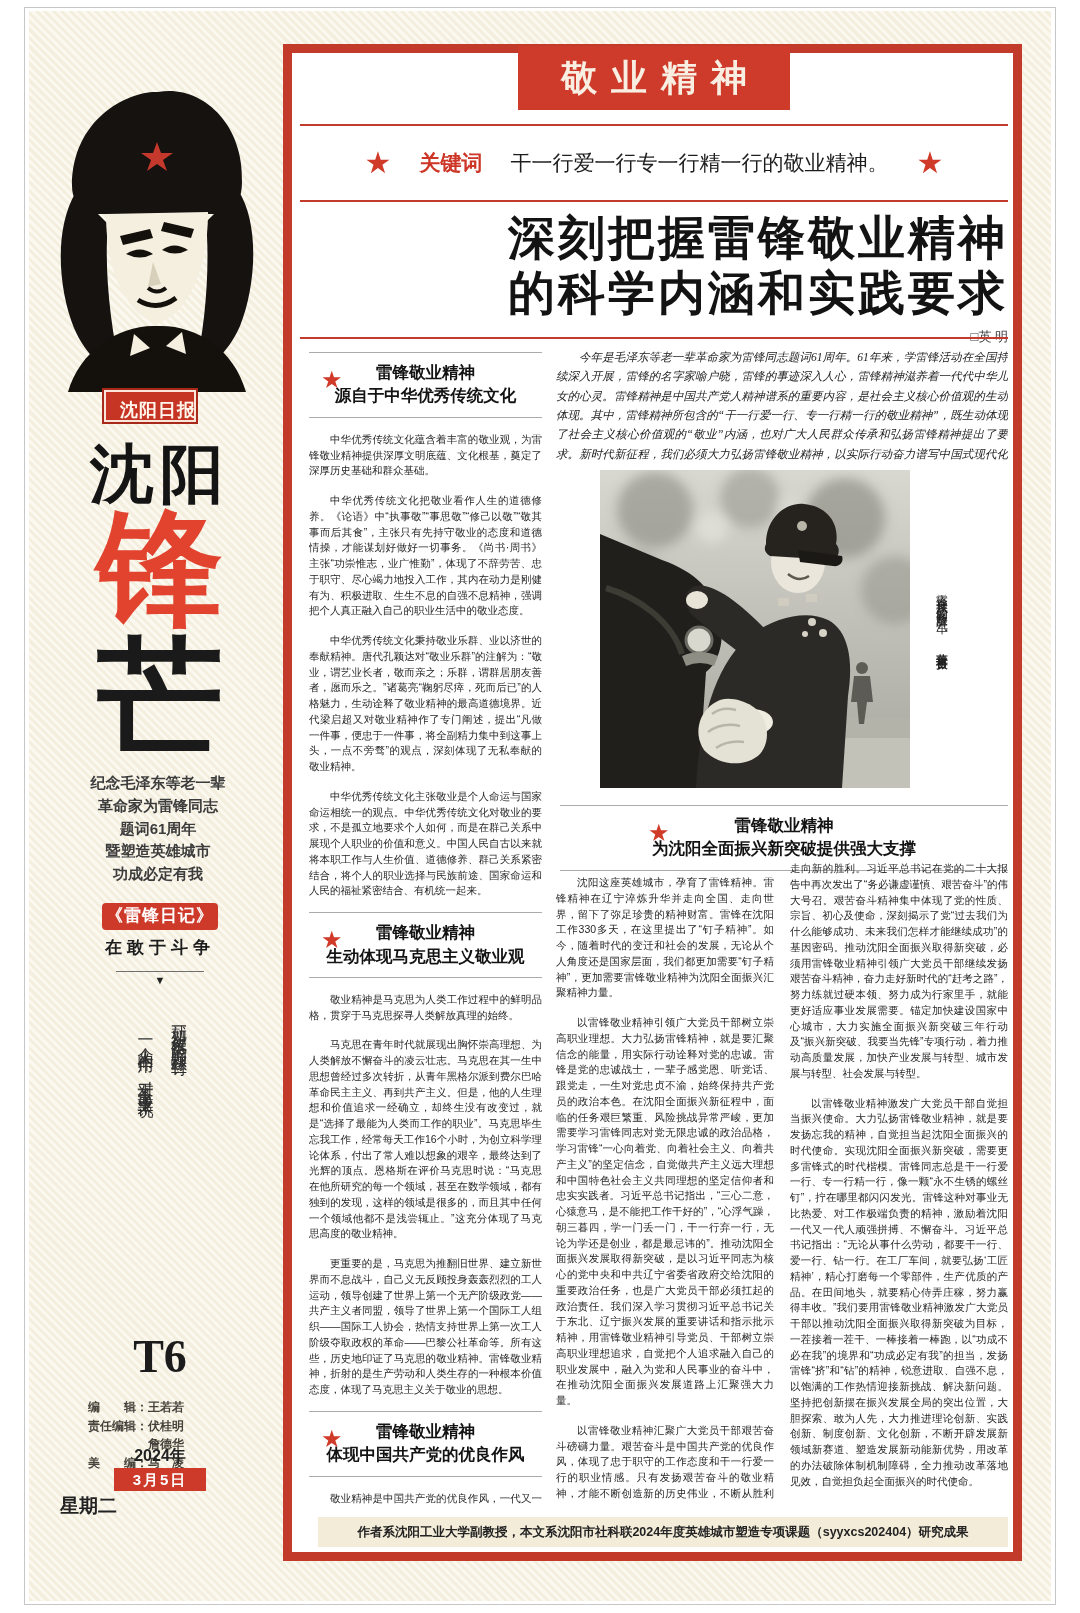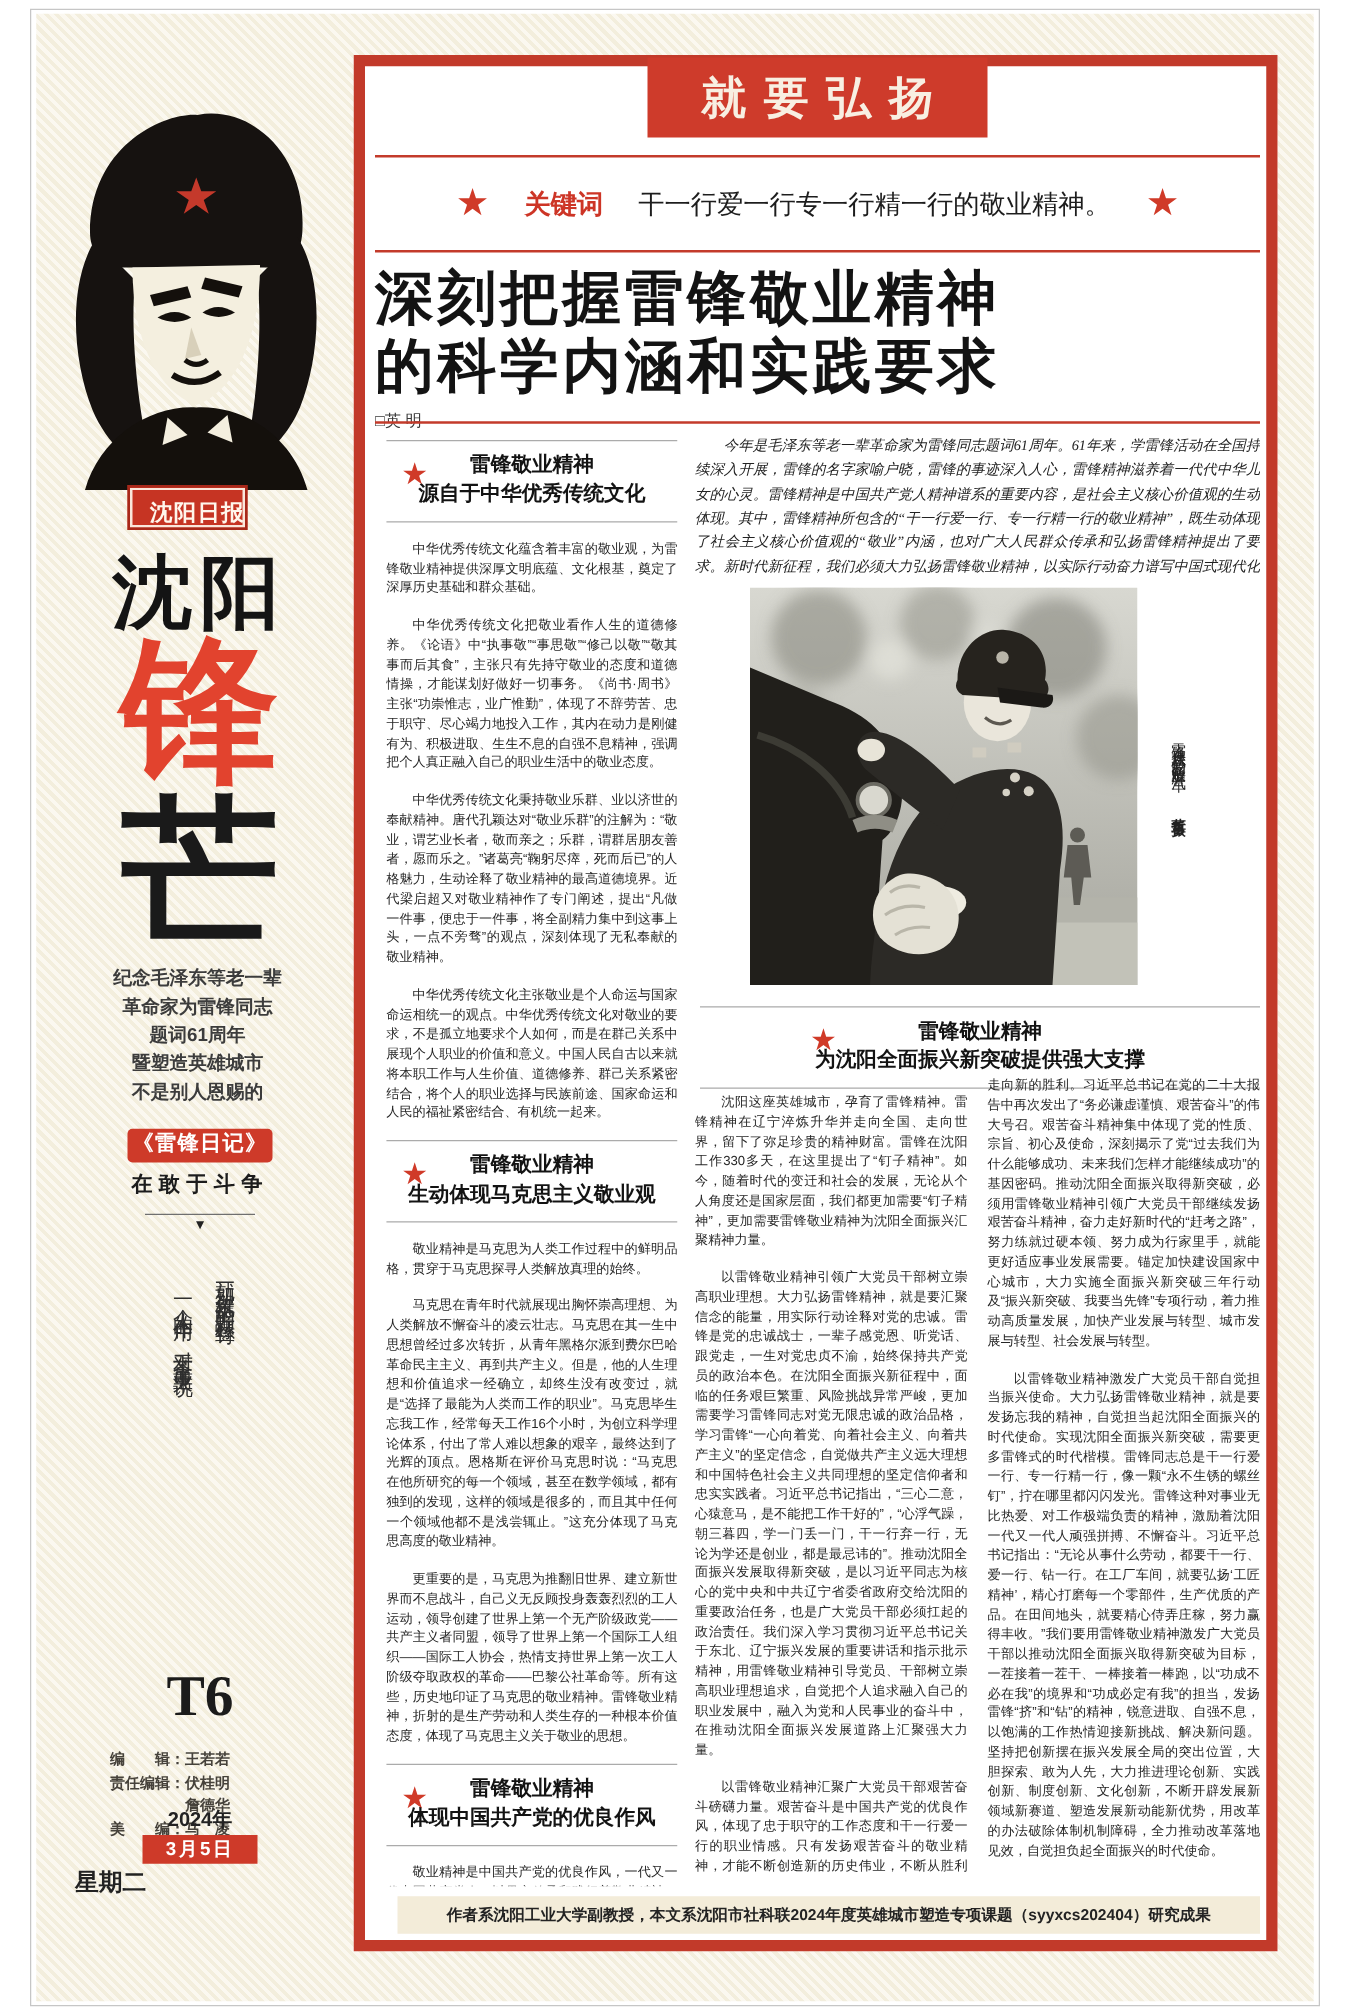--- a/index.html
+++ b/index.html
@@ -47,21 +47,21 @@
     font-size:36px;font-weight:bold;text-align:center;line-height:64px;letter-spacing:14px;text-indent:14px;}
   .redline{height:2px;background:#c33b2b;}
   .rl1{left:300px;top:124px;width:708px;}
   .rl2{left:300px;top:200px;width:708px;}
   .rl3{left:300px;top:337px;width:708px;}
   .keywords{left:300px;top:126px;width:708px;height:74px;display:flex;align-items:center;
     justify-content:center;gap:28px;}
   .kw-star{font-size:30px;color:#d03a28;line-height:1;}
   .kw-label{font-size:21px;font-weight:bold;color:#cd3526;}
   .kw-text{font-size:21px;color:#1d1d1d;font-weight:500;}
-  .headline{left:300px;top:210px;width:708px;text-align:left;}
+  .headline{left:300px;top:210px;width:708px;text-align:right;}
   .headline .hl{font-size:47px;font-weight:900;color:#131313;line-height:1.18;letter-spacing:3px;}
   .byline{margin-top:7px;font-size:13px;color:#3a3a3a;}
 
   
   .col1{left:309px;top:347px;width:233px;height:1162px;overflow:hidden;}
   .sec-head{position:relative;border-top:1px solid #ababab;border-bottom:1px solid #ababab;
     padding:8px 0 9px;margin:5px 0 11px;text-align:center;}
   .sec-head .star{position:absolute;left:12px;top:15px;color:#d03a28;font-size:24px;line-height:1;}
   .sec-head .t{font-size:16.5px;font-weight:bold;color:#131313;line-height:1.42;}
   .para{font-size:10.5px;line-height:1.5;color:#272727;text-align:justify;text-indent:2em;margin:14px 0 1px;}
@@ -109,41 +109,41 @@
 
 <div class="abs masthead">沈阳日报</div>
 <div class="abs title-top">沈阳</div>
 <div class="abs title-feng">锋</div>
 <div class="abs title-mang">芒</div>
 <div class="abs program">
     <div>纪念毛泽东等老一辈</div>
     <div>革命家为雷锋同志</div>
     <div>题词61周年</div>
     <div>暨塑造英雄城市</div>
-    <div>不是别人恩赐的</div>
+    <div>功成必定有我</div>
   </div>
 <div class="abs diary-badge">《雷锋日记》</div>
 <div class="abs diary-sub">在敢于斗争</div>
 <div class="abs diary-rule"></div>
 <div class="abs diary-arrow">▼</div>
 <div class="abs quote-v">就如一架机器上的一颗螺丝钉。
 　一个人的作用，对于革命事业来说，</div>
 <div class="abs page-no">T6</div>
 <div class="abs credits">
     <div>编　　辑：王若若</div>
     <div>责任编辑：伏桂明</div>
     <div>　　　　　詹德华</div>
     <div>美　　编：马　凌</div>
   </div>
 <div class="abs date-year">2024年</div>
 <div class="abs date-day">3月5日</div>
 <div class="abs date-week">星期二</div>
 
 <div class="abs panel"></div>
-<div class="abs banner">就要弘扬</div>
+<div class="abs banner">敬业精神</div>
 <div class="abs redline rl1"></div>
 <div class="abs keywords">
   <span class="kw-star">★</span>
   <span class="kw-label">关键词</span>
   <span class="kw-text">干一行爱一行专一行精一行的敬业精神。</span>
   <span class="kw-star">★</span>
 </div>
 <div class="abs redline rl2"></div>
 <div class="abs headline">
   <div class="hl">深刻把握雷锋敬业精神</div>

